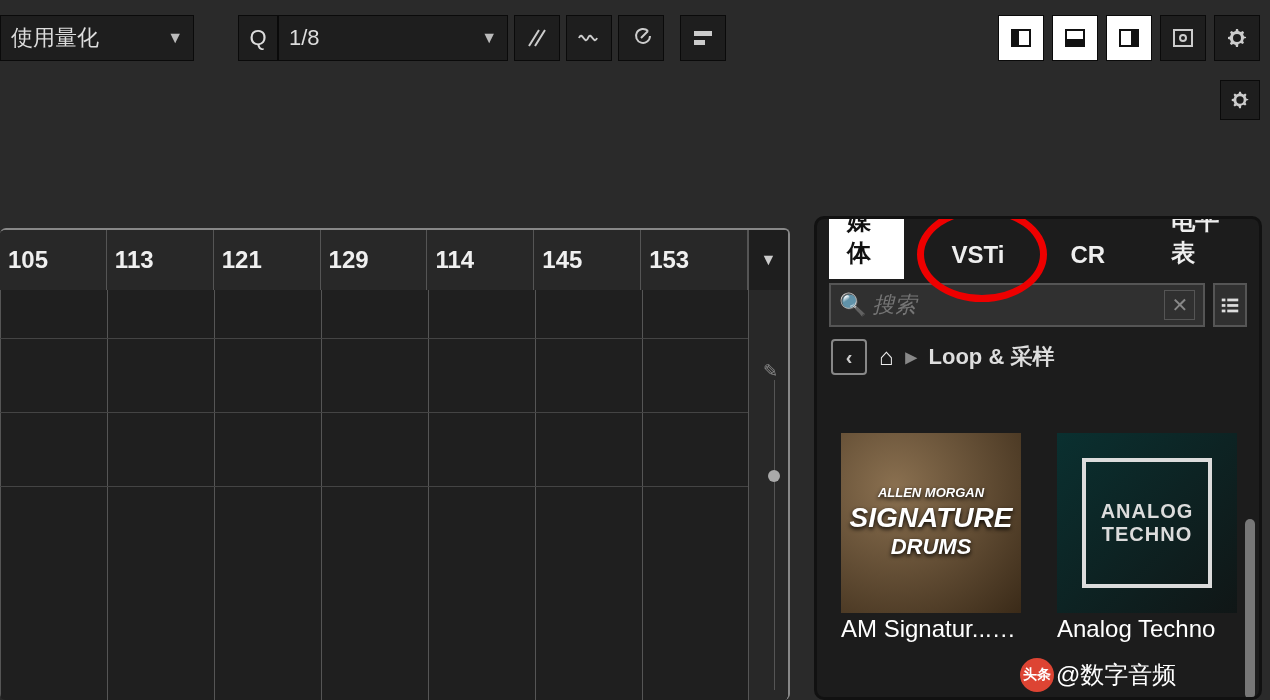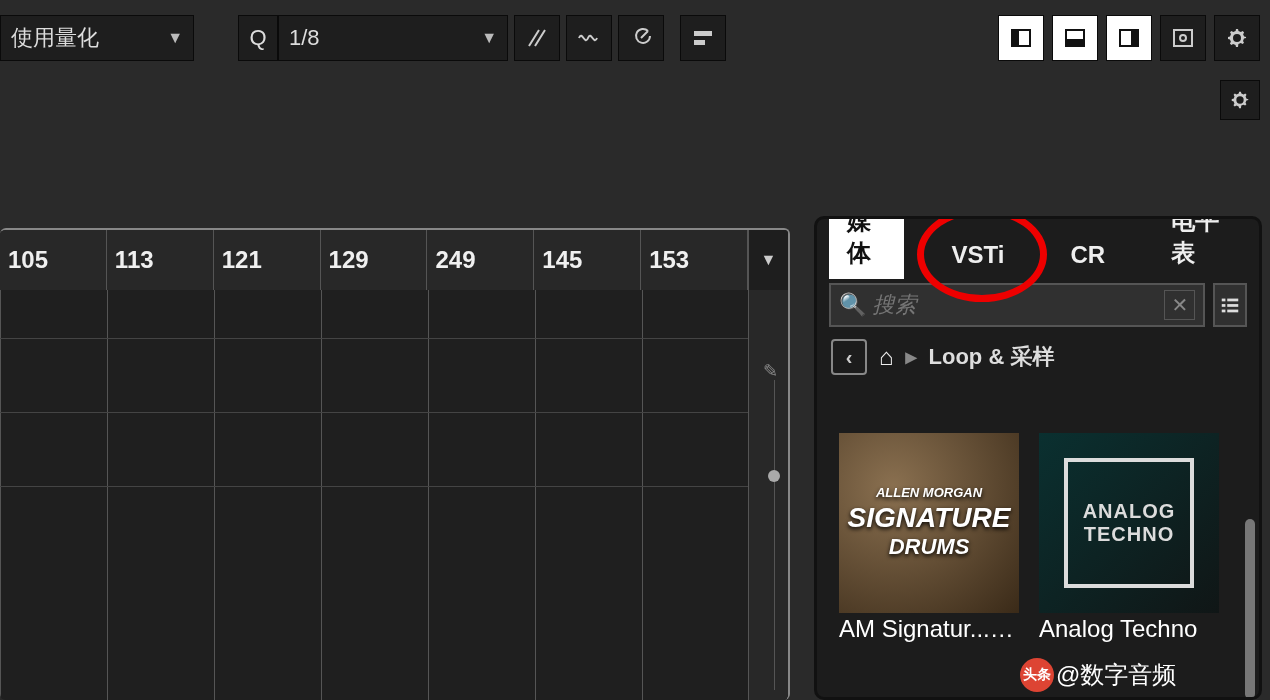--- a/index.html
+++ b/index.html
@@ -45,21 +45,21 @@
 .search-box { flex: 1; height: 44px; background: #303030; border: 2px solid #555; display: flex; align-items: center; padding: 0 8px; }
 .search-box input { flex: 1; background: transparent; border: 0; color: #fde047; font-size: 22px; outline: none; font-style: italic; }
 .clear-x { color: #888; font-size: 20px; padding: 2px 6px; border:1px solid #555; }
 .list-btn { width: 44px; height: 44px; background: #303030; border: 2px solid #555; display:flex;align-items:center;justify-content:center; }
 
 .breadcrumb { display: flex; align-items: center; gap: 12px; padding: 12px 14px; font-size: 22px; font-weight: bold; }
 .back-btn { width: 36px; height: 36px; border: 2px solid #888; border-radius: 4px; display:flex;align-items:center;justify-content:center; color:#ccc; font-size:20px;}
 .home-icn { font-size: 24px; color:#eee;}
 .crumb-sep { color:#888; }
 
-.thumbs { display: flex; gap: 20px; padding: 46px 22px 0; }
+.thumbs { display: flex; gap: 36px; padding: 46px 22px 0; justify-content: flex-end; }
 .thumb { width: 180px; }
 .thumb-img { width: 180px; height: 180px; position: relative; overflow: hidden; }
 .thumb-label { font-size: 24px; color: #fff; margin-top: 2px; white-space: nowrap; overflow: hidden; text-overflow: ellipsis; }
 .drum-bg { background: radial-gradient(circle at 30% 30%, #8a7050, #3a2a18); }
 .drum-txt { position:absolute; inset:0; display:flex; flex-direction:column; align-items:center; justify-content:center; color:#fff; font-weight:bold; font-style:italic; text-align:center; font-size:16px; line-height:1.2; text-shadow:0 2px 4px #000;}
 .techno-bg { background: linear-gradient(135deg,#0a3030,#101616); display:flex;align-items:center;justify-content:center;}
 .techno-frame { width:130px; height:130px; border:4px solid #dcdcdc; display:flex; flex-direction:column; align-items:center; justify-content:center; color:#dcdcdc; font-weight:bold; font-size:20px; letter-spacing:1px;}
 .scroll-thumb { position:absolute; right:4px; top:300px; width:10px; height:180px; background:#777; border-radius:5px;}
 
 
@@ -141,21 +141,21 @@
       <path d="M12 8a4 4 0 100 8 4 4 0 000-8zm9 4l-2 .5-1 2.4 1 1.8-1.4 1.4-1.8-1-2.4 1L13 21h-2l-.5-2-2.4-1-1.8 1L4.9 17.6l1-1.8-1-2.4L3 13v-2l2-.5 1-2.4-1-1.8L6.4 4.9l1.8 1 2.4-1L11 3h2l.5 2 2.4 1 1.8-1 1.4 1.4-1 1.8 1 2.4 2 .5z"></path>
     </svg>
 </div>
 
 <div class="grid-panel">
   <div class="ruler">
     <div class="ruler-cell">105</div>
     <div class="ruler-cell">113</div>
     <div class="ruler-cell">121</div>
     <div class="ruler-cell">129</div>
-    <div class="ruler-cell">249</div>
+    <div class="ruler-cell">114</div>
     <div class="ruler-cell">145</div>
     <div class="ruler-cell">153</div>
     <div class="ruler-dd">
         <span style="color:#ccc">▼</span>
       </div>
   </div>
   <div class="grid-body">
     <div class="vline" style="left:0px"></div>
     <div class="vline" style="left:107px"></div>
     <div class="vline" style="left:214px"></div>

